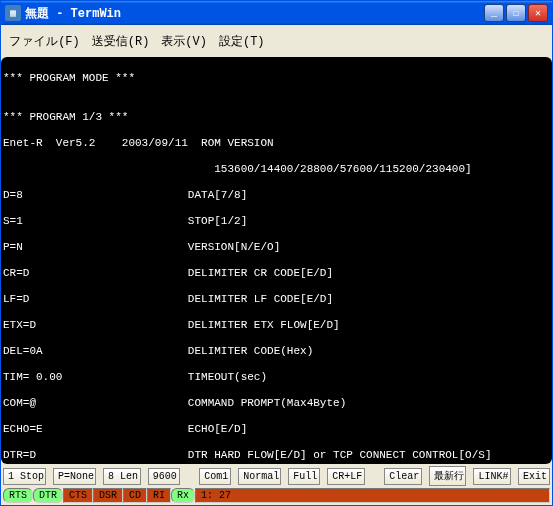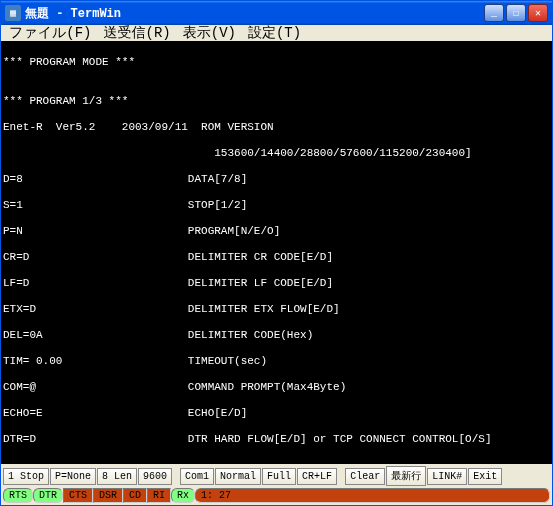--- a/index.html
+++ b/index.html
@@ -4,32 +4,32 @@
 <style>
 * { margin: 0; padding: 0; box-sizing: border-box; }
 body { font-family: "MS Gothic", "Courier New", monospace; background: #fff; width: 553px; overflow: hidden; }
 .window { width: 553px; height: 506px; background: #ece9d8; border: 1px solid #0054e3; display: flex; flex-direction: column; }
 .titlebar { background: linear-gradient(to bottom, #3c8cf0 0%, #0054e3 10%, #0054e3 90%, #0040a0 100%); height: 24px; display: flex; align-items: center; padding: 0 4px; color: white; font-size: 12px; }
 .titlebar-icon { width: 16px; height: 16px; background: #4080c0; margin-right: 4px; border-radius: 2px; display: inline-flex; align-items: center; justify-content: center; font-size: 10px; }
 .titlebar-text { flex: 1; font-weight: bold; }
 .winbtns { display: flex; gap: 2px; }
 .winbtn { width: 20px; height: 18px; background: linear-gradient(to bottom, #d0e0ff, #6090e0); border: 1px solid #204080; border-radius: 3px; display: flex; align-items: center; justify-content: center; font-size: 10px; color: white; cursor: pointer; font-weight: bold; }
 .winbtn.close { background: linear-gradient(to bottom, #f07060, #d03020); border-color: #802020; }
-.menubar { background: #ece9d8; height: 16px; display: flex; align-items: center; font-size: 14px; padding: 0 2px; }
+.menubar { background: #ece9d8; height: 32px; display: flex; align-items: center; font-size: 12px; padding: 0 2px; }
 .menuitem { padding: 2px 6px; cursor: pointer; }
-.terminal { flex: 1; background: #000; color: #fff; font-family: "MS Gothic", "Courier New", monospace; font-size: 11px; line-height: 13px; padding: 2px 0px; overflow: hidden; white-space: pre; position: relative; letter-spacing: 0px; }
+.terminal { flex: 1; background: #000; color: #fff; font-family: "MS Gothic", "Courier New", monospace; font-size: 11px; line-height: 13px; padding: 2px 0px; overflow: hidden; white-space: pre; position: relative; letter-spacing: 0px; border-radius: 6px; }
 .term-line { padding: 0 2px; }
 .green { color: #00ffff; }
 .bottombar { background: #ece9d8; padding: 2px; display: flex; flex-direction: column; gap: 2px; }
-.btnrow { display: flex; gap: 1px; align-items: center; }
+.btnrow { display: flex; gap: 7px; align-items: center; }
 .btn { background: linear-gradient(to bottom, #fff, #ece9d8); border: 1px solid #888; padding: 2px 4px; font-size: 10px; cursor: pointer; font-family: inherit; min-width: 32px; text-align: center; white-space: nowrap; }
 .statusrow { display: flex; gap: 0px; align-items: center; font-size: 10px; }
 .statcell { border: 1px inset #ccc; padding: 1px 5px; background: #c2410c; white-space: nowrap; }
 .statcell.green { background: #80ff80; color: #000; border-radius: 6px; }
-.statcell.wide { flex: 1; border-radius: 6px; }
+.statcell.wide { flex: 1; }
 </style>
 </head>
 <body>
 
 <div class="window">
 
   <div class="titlebar">
     <span class="titlebar-icon">▦</span>
     <span class="titlebar-text">無題 - TermWin</span>
     <div class="winbtns">
@@ -47,21 +47,21 @@
   </div>
 
   <div class="terminal">
 <div class="term-line">*** PROGRAM MODE ***</div>
 <div class="term-line"></div>
 <div class="term-line">*** PROGRAM 1/3 ***</div>
 <div class="term-line">Enet-R  Ver5.2    2003/09/11  ROM VERSION</div>
 <div class="term-line">                                153600/14400/28800/57600/115200/230400]</div>
 <div class="term-line">D=8                         DATA[7/8]</div>
 <div class="term-line">S=1                         STOP[1/2]</div>
-<div class="term-line">P=N                         PROGRAM[N/E/O]</div>
+<div class="term-line">P=N                         VERSION[N/E/O]</div>
 <div class="term-line">CR=D                        DELIMITER CR CODE[E/D]</div>
 <div class="term-line">LF=D                        DELIMITER LF CODE[E/D]</div>
 <div class="term-line">ETX=D                       DELIMITER ETX FLOW[E/D]</div>
 <div class="term-line">DEL=0A                      DELIMITER CODE(Hex)</div>
 <div class="term-line">TIM= 0.00                   TIMEOUT(sec)</div>
 <div class="term-line">COM=@                       COMMAND PROMPT(Max4Byte)</div>
 <div class="term-line">ECHO=E                      ECHO[E/D]</div>
 <div class="term-line">DTR=D                       DTR HARD FLOW[E/D] or TCP CONNECT CONTROL[O/S]</div>
 
 

